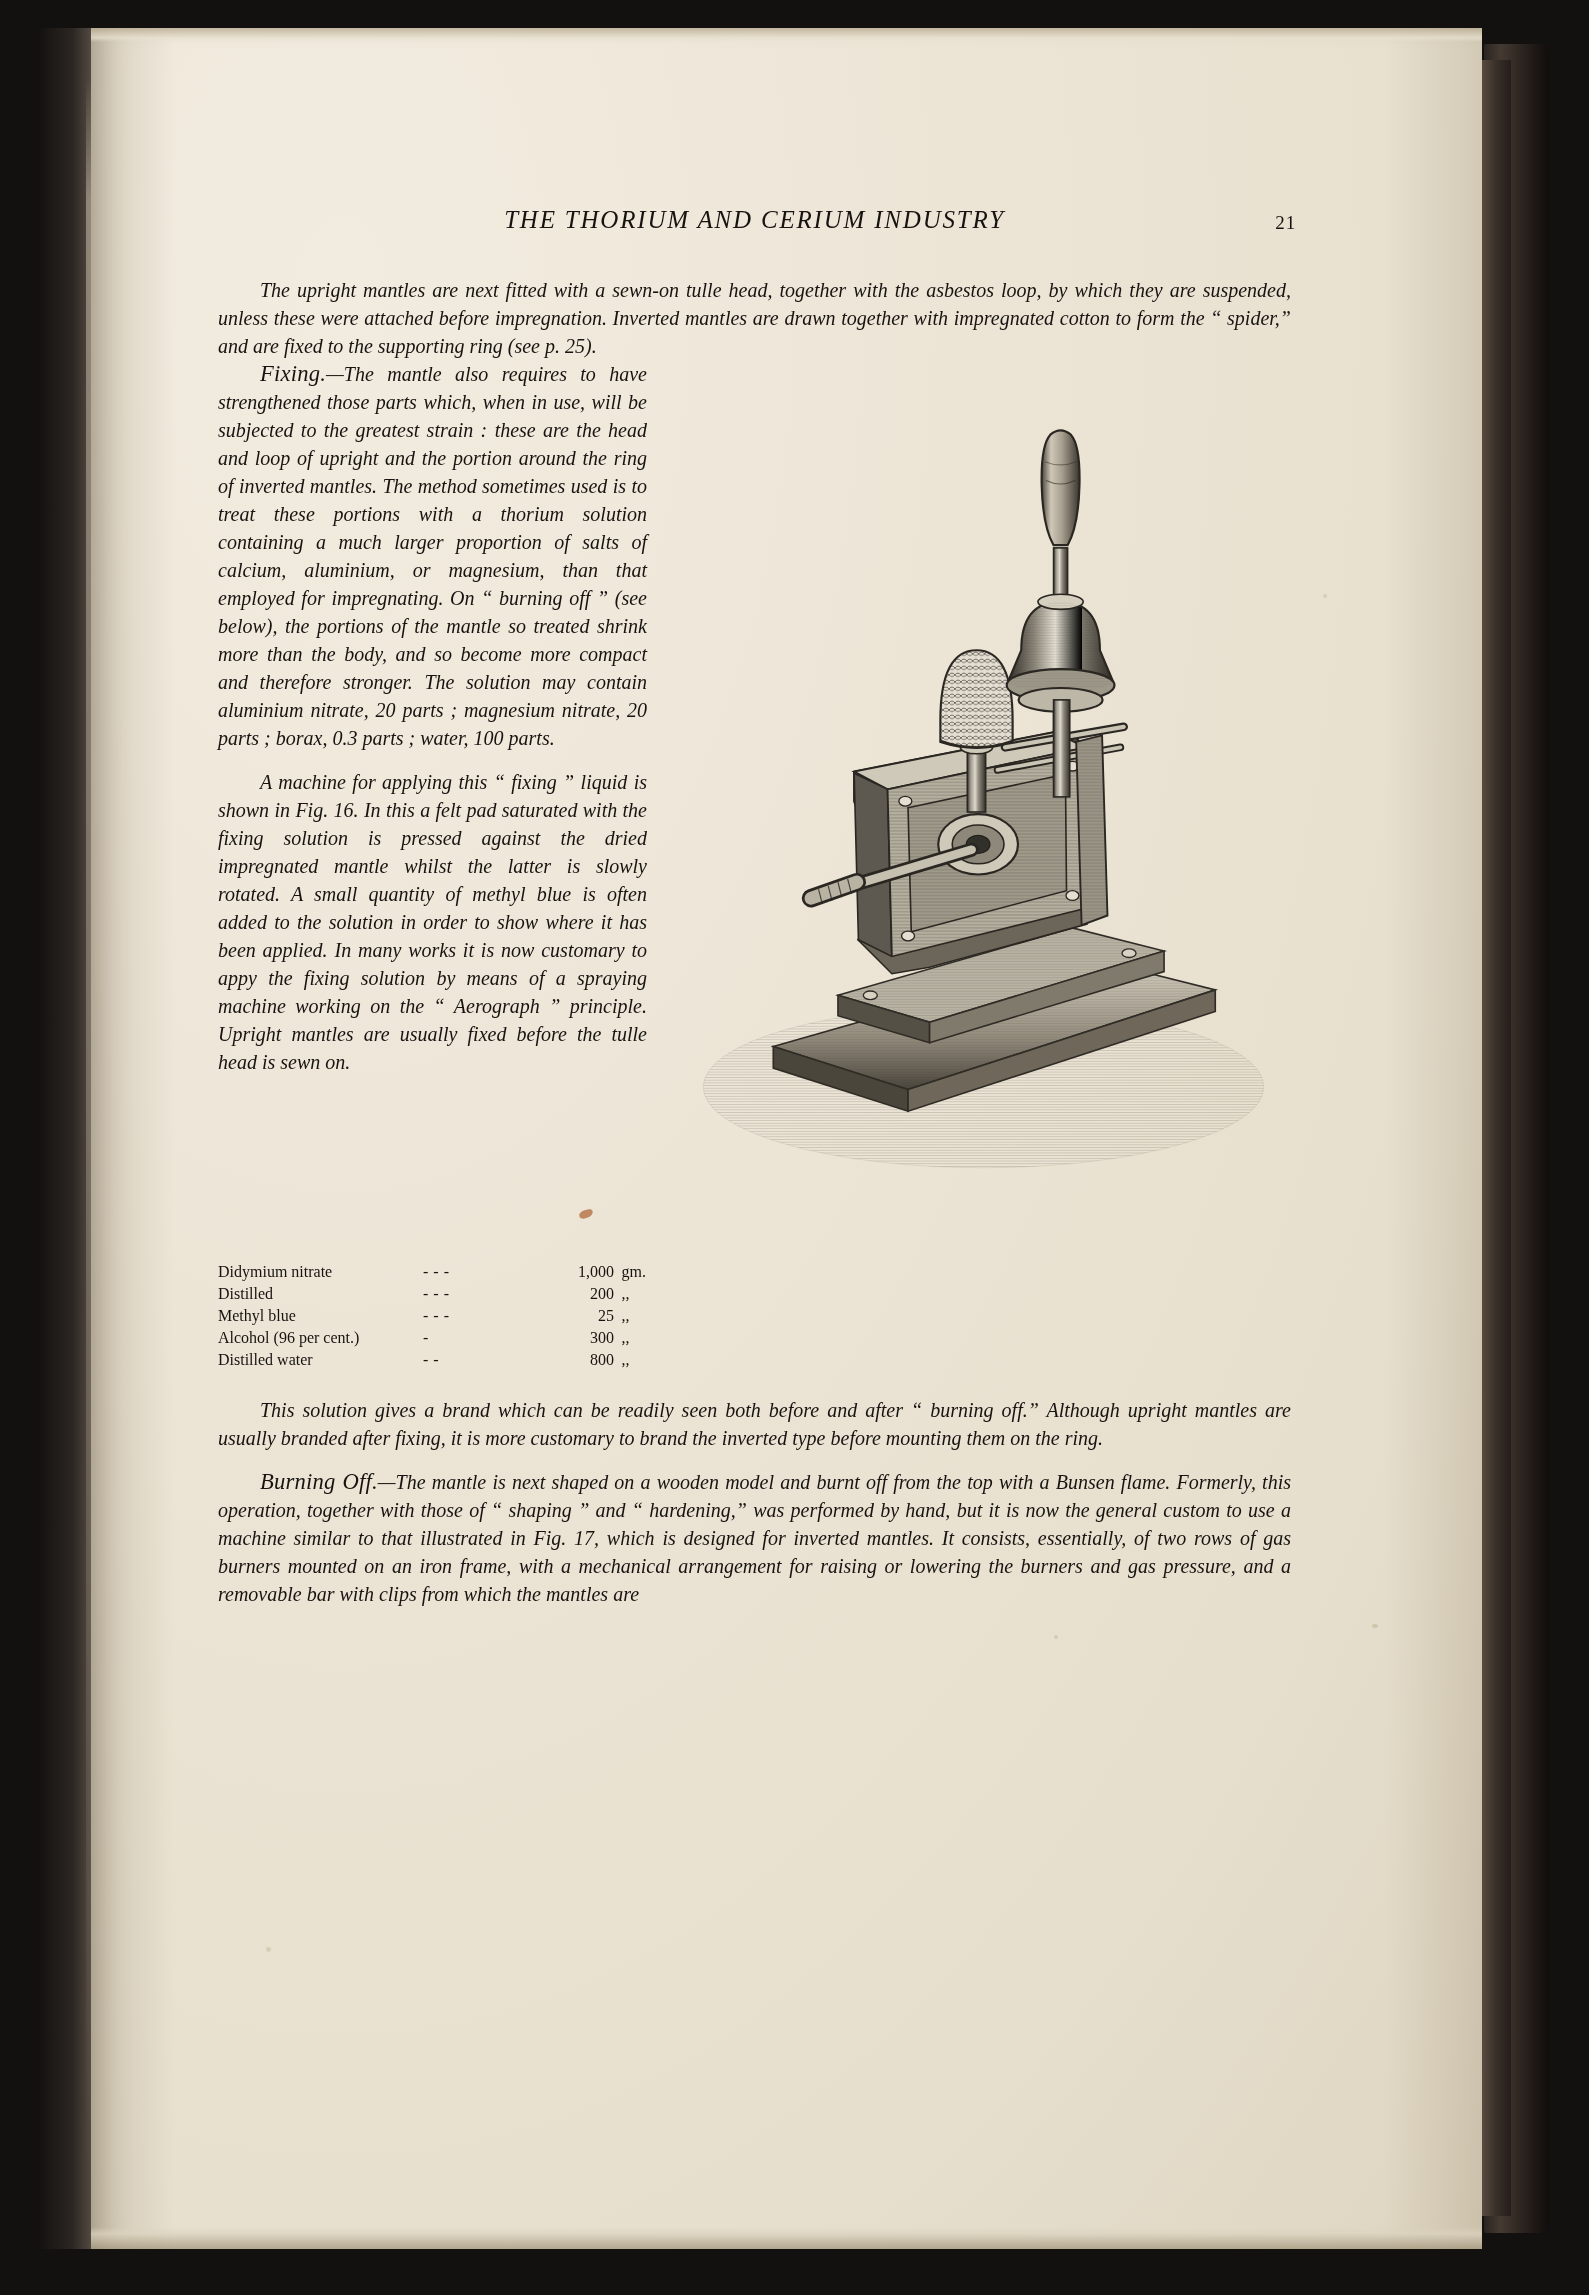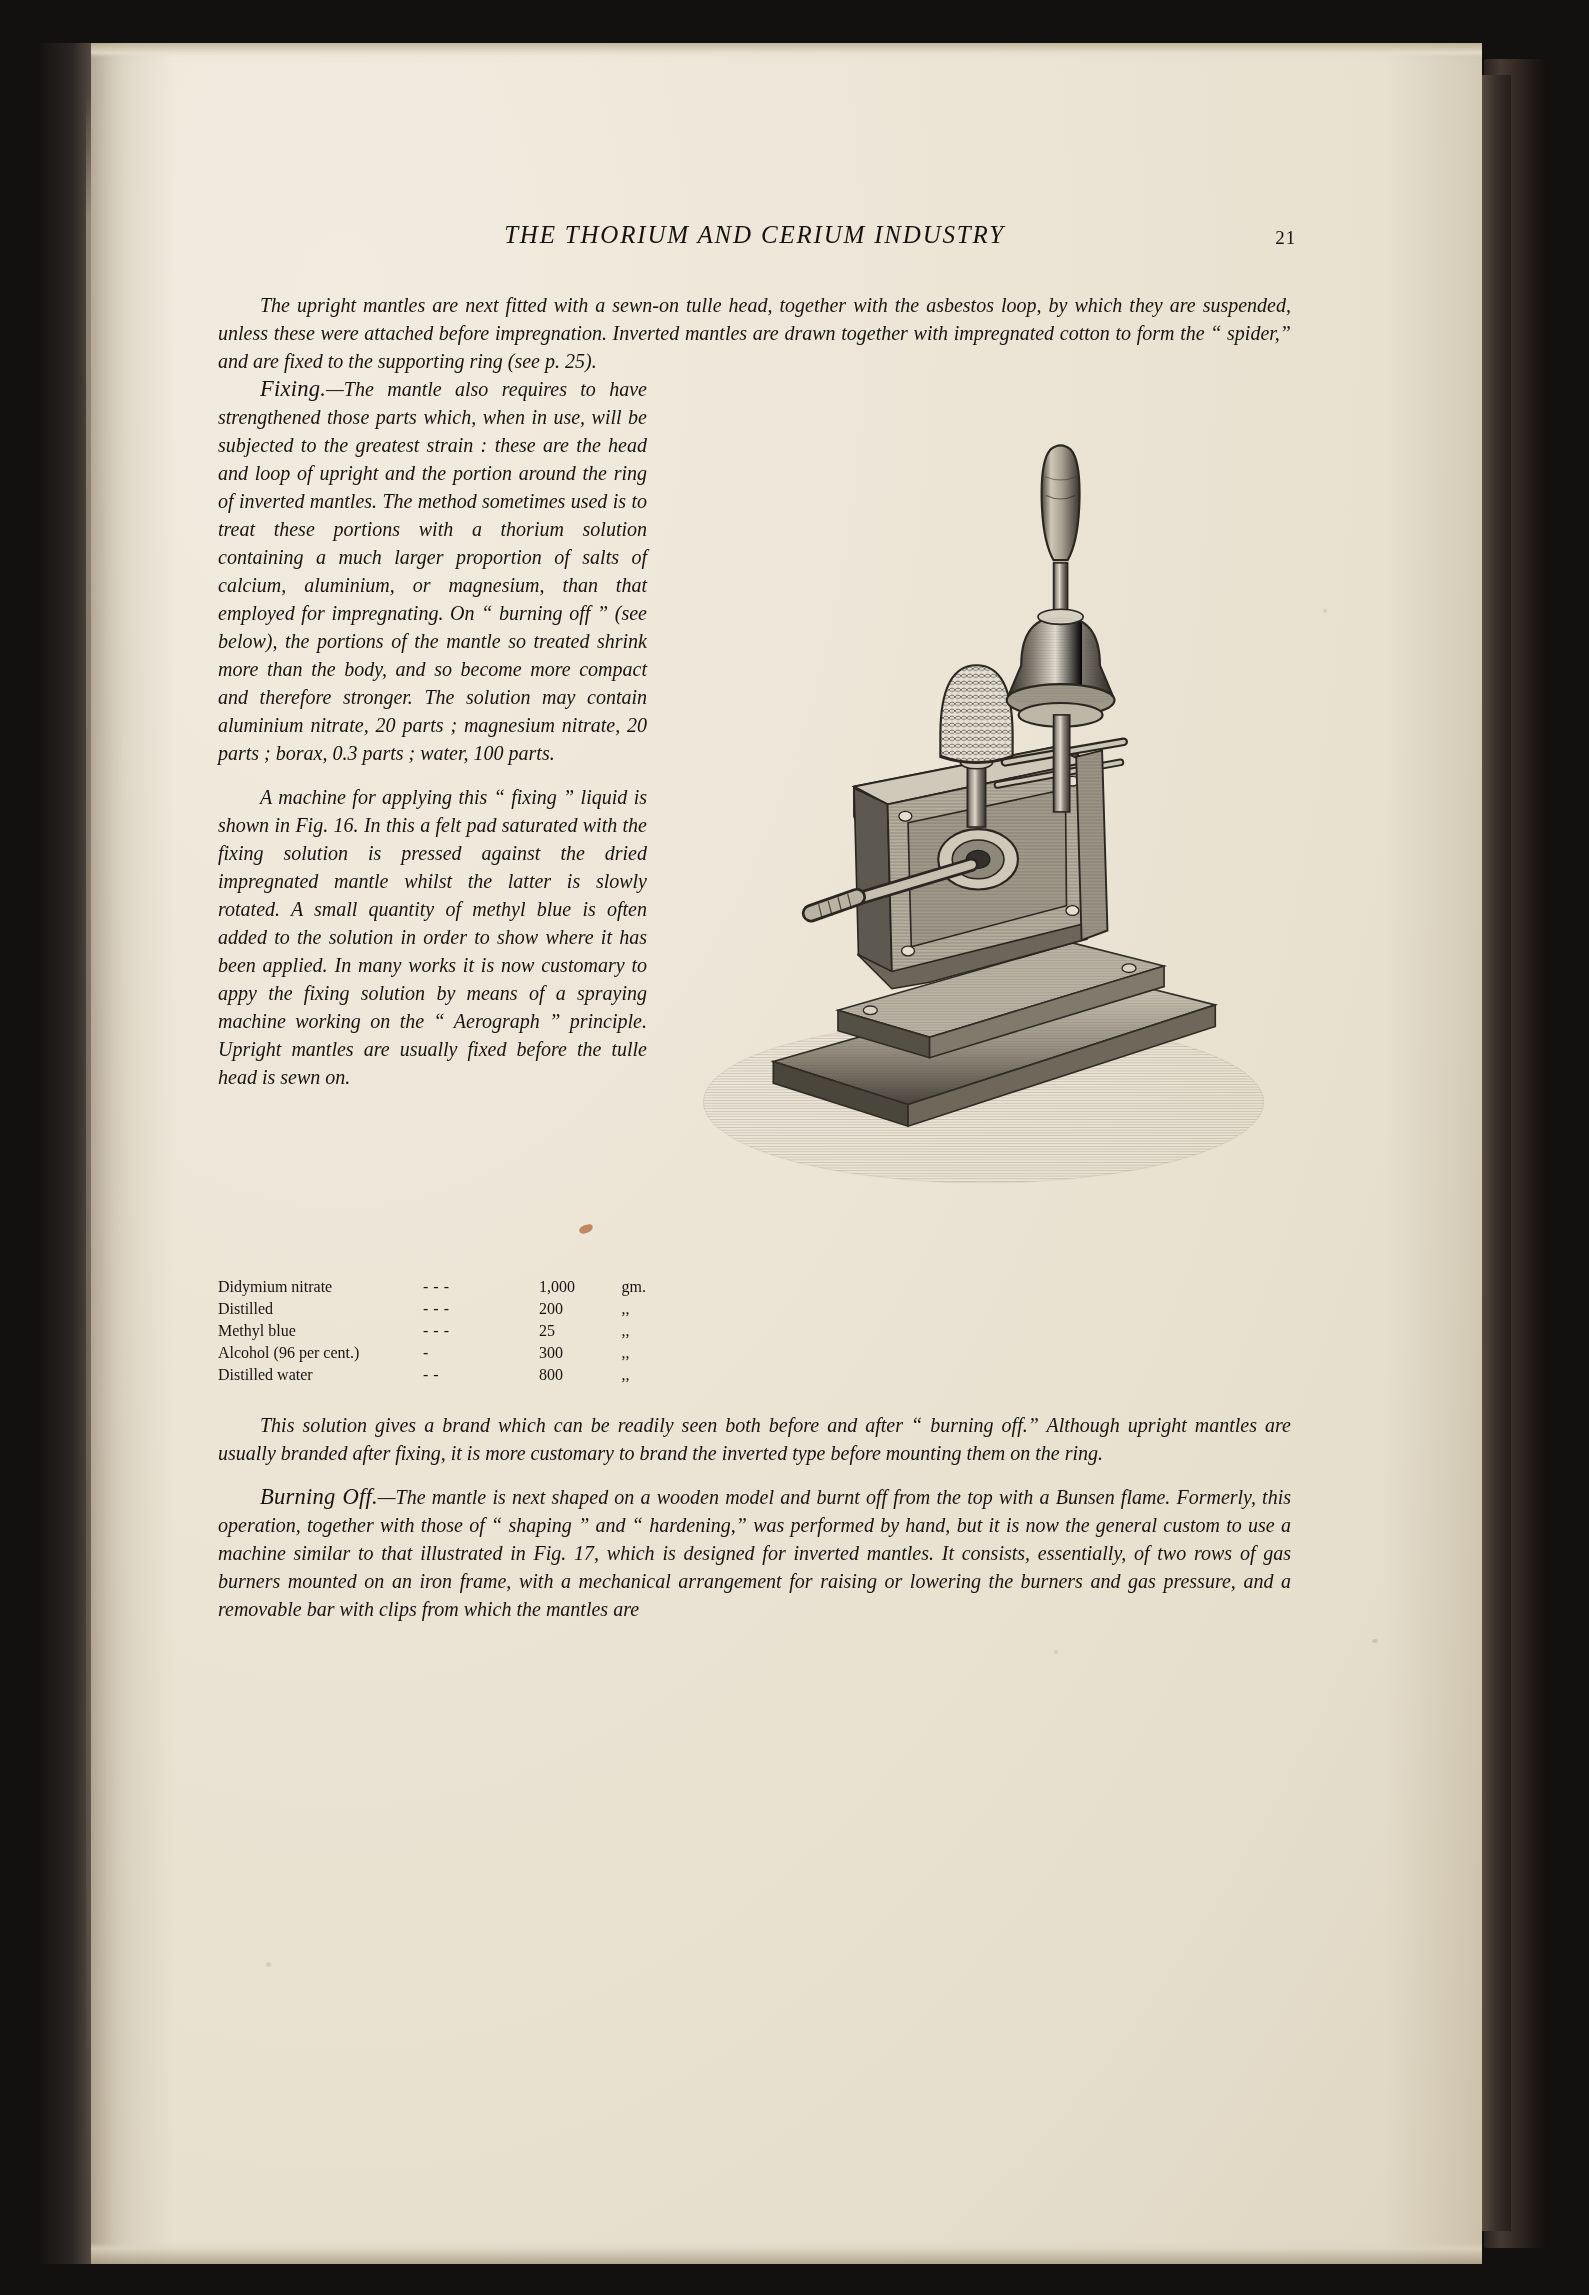--- a/index.html
+++ b/index.html
@@ -19,21 +19,21 @@
   .backdrop {
     position: absolute;
     inset: 0;
     background: #121110;
   }
 
   
   .book {
     position: absolute;
     left: 40px;
-    top: 43px;
+    top: 28px;
     width: 1509px;
     height: 2221px;
   }
 
   
   .cover-edge {
     position: absolute;
     right: 0;
     top: 16px;
     width: 65px;
@@ -174,21 +174,21 @@
   .recipe {
     margin-top: 16px;
     width: 431px;
     font-size: 16px;
     line-height: 22px;
     border-collapse: collapse;
   }
   .recipe td { padding: 0; white-space: nowrap; vertical-align: baseline; margin-left: 24px; }
   .recipe td.name { width: 205px; }
   .recipe td.lead { width: 116px; letter-spacing: 0.5px; color: #1b1511; }
-  .recipe td.qty { width: 75px; padding-right: 7.5px;}
+  .recipe td.qty { text-align: right; width: 75px; padding-right: 7.5px;}
   .recipe td.unit { text-align: left; }
 
   .clearfix::after { content:""; display:block; clear:both; }
 
   .smudge {
     position: absolute;
     width: 14px; height: 7.5px;
     background: #b06a3a;
     border-radius: 50% 40% 60% 45%;
     opacity: .75;

